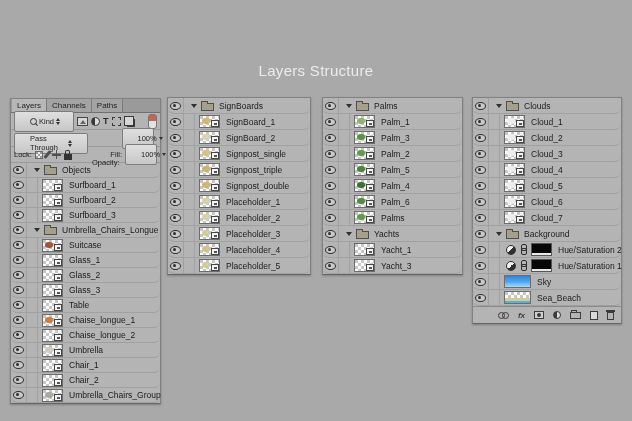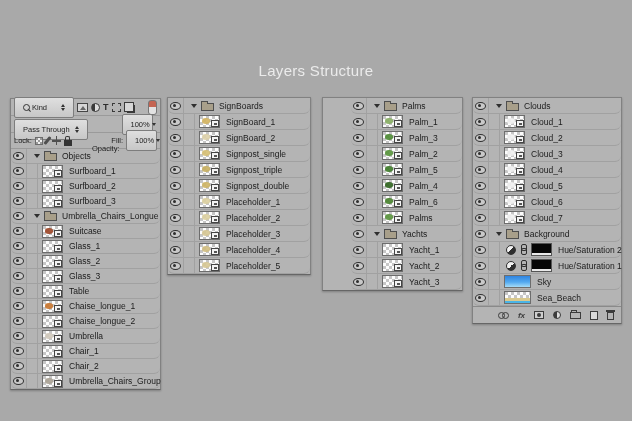--- a/index.html
+++ b/index.html
@@ -6,21 +6,21 @@
   #stage{position:relative;width:632px;height:421px;background:#a9a9a9;overflow:hidden;
          font-family:"Liberation Sans",sans-serif;}
   .title{position:absolute;top:62px;left:0;width:100%;text-align:center;
          font-size:15px;color:#ebebeb;letter-spacing:.3px;}
 
   
   .panel{position:absolute;background:#b4b4b4;border:1px solid #818181;border-bottom-color:#666;
          box-shadow:0 1px 2px rgba(0,0,0,.25);box-sizing:border-box;}
   .p1{left:10px;top:98px;width:151px;}
   .p2{left:167px;top:97px;width:144px;}
-  .p3{left:322px;top:97px;width:141px;padding-left:28px;}
+  .p3{left:322px;top:97px;width:141px;}
   .p4{left:472px;top:97px;width:150px;}
 
   
   .row{display:flex;align-items:center;height:16px;border-bottom:1px solid #a1a1a1;box-sizing:border-box;border-radius:6px;}
   .p1 .row{height:15px;}
   .eye-cell{width:15px;align-self:stretch;border-right:1px solid #a1a1a1;display:flex;
             align-items:center;justify-content:center;flex:none;}
   .eye{width:9px;height:6px;border:1px solid #2e2e2e;border-radius:50%;position:relative;background:#c9c9c9;}
   .eye::after{content:"";position:absolute;left:2px;top:1px;width:3px;height:3px;background:#2e2e2e;border-radius:50%;}
   .indent-cell{width:10px;align-self:stretch;border-right:1px solid #a1a1a1;flex:none;}
@@ -55,21 +55,21 @@
         background:linear-gradient(#070707 0 78%,#e9e9e9 78%);}
 
   
   .tabbar{display:flex;background:#9a9a9a;border-bottom:1px solid #6f6f6f;height:13px;padding-left:1px;}
   .tab{font-size:8px;padding:0 5px;display:flex;align-items:center;color:#1f1f1f;background:#a3a3a3;
        border-right:1px solid #7a7a7a;}
   .tab.active{background:#b7b7b7;}
   .hrow{display:flex;align-items:center;border-bottom:1px solid #9a9a9a;padding:0 3px;gap:3px;}
   .filter-row{height:16px;} .blend-row{height:16px;gap:2px;} .lock-row{height:15px;font-size:7.5px;color:#222;}
   .combo{display:flex;align-items:center;background:linear-gradient(#dfdfdf,#c7c7c7);border:1px solid #7d7d7d;
-         border-radius:2px;height:21px;font-size:7.5px;color:#1d1d1d;padding:0 8px;gap:2px;box-sizing:border-box;}
+         border-radius:2px;height:21px;font-size:7.5px;color:#1d1d1d;padding:0 15px;gap:2px;box-sizing:border-box;}
   .kind-combo{width:60px;} .blend-combo{width:74px;margin-top:10px;} .val-combo{width:31px;}
   .combo .flex{flex:1;}
   .mag{width:5px;height:5px;border:1px solid #333;border-radius:50%;position:relative;flex:none;}
   .mag::after{content:"";position:absolute;width:3px;height:1px;background:#333;transform:rotate(45deg);left:4px;top:5px;}
   .updn{display:flex;flex-direction:column;gap:1px;flex:none;}
   .updn i{width:0;height:0;border-left:2.5px solid transparent;border-right:2.5px solid transparent;display:block;}
   .updn .u{border-bottom:3px solid #333;} .updn .d{border-top:3px solid #333;}
   .dna{width:0;height:0;border-left:2.5px solid transparent;border-right:2.5px solid transparent;
        border-top:3px solid #333;flex:none;}
   .fi{flex:none;display:flex;align-items:center;justify-content:center;}
@@ -114,20 +114,25 @@
   .fo-trash{width:7px;height:8px;border:1px solid #3c3c3c;position:relative;box-sizing:border-box;margin-top:2px;}
   .fo-trash::before{content:"";position:absolute;top:-3px;left:-2px;width:9px;height:1.5px;background:#3c3c3c;}
 </style>
 </head>
 <body>
 
 <div id="stage">
   <div class="title">Layers Structure</div>
 
   <div class="panel p1">
+    <div class="tabbar">
+      <div class="tab active">Layers</div>
+      <div class="tab">Channels</div>
+      <div class="tab">Paths</div>
+    </div>
     <div class="hrow filter-row">
       <div class="combo kind-combo">
         <span class="mag"></span>
         <span class="flex">Kind</span>
         <span class="updn">
             <i class="u"></i>
             <i class="d"></i>
           </span>
       </div>
       <span class="fi fi-pic"></span>
@@ -556,30 +561,20 @@
           <span class="label">Yacht_1</span>
         </div>
         <div class="row layer">
           <div class="eye-cell">
             <span class="eye"></span>
           </div>
           <span class="indent-cell"></span>
           <span class="thumb">
             <span class="badge"></span>
           </span>
-          <span class="label">Yacht_2</span>
-        </div>
-        <div class="row layer">
-          <div class="eye-cell">
-            <span class="eye"></span>
-          </div>
-          <span class="indent-cell"></span>
-          <span class="thumb">
-            <span class="badge"></span>
-          </span>
           <span class="label">Yacht_3</span>
         </div>
       </div>
   </div>
 
   <div class="panel p4">
     <div>
         <div class="row group">
           <div class="eye-cell">
             <span class="eye"></span>

